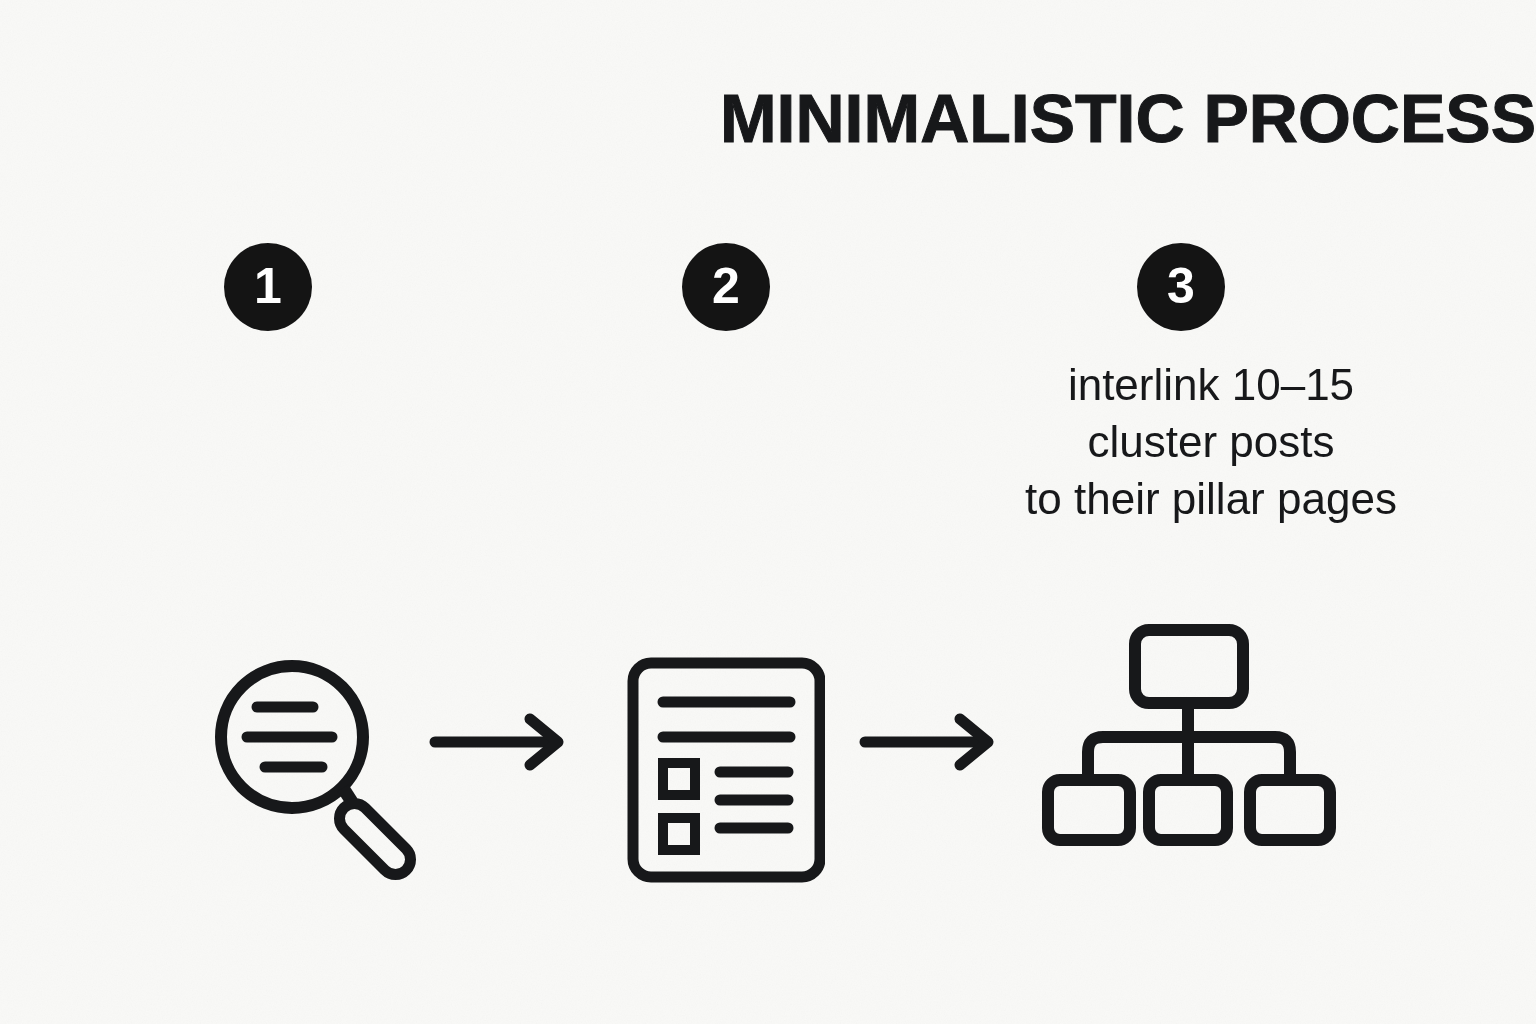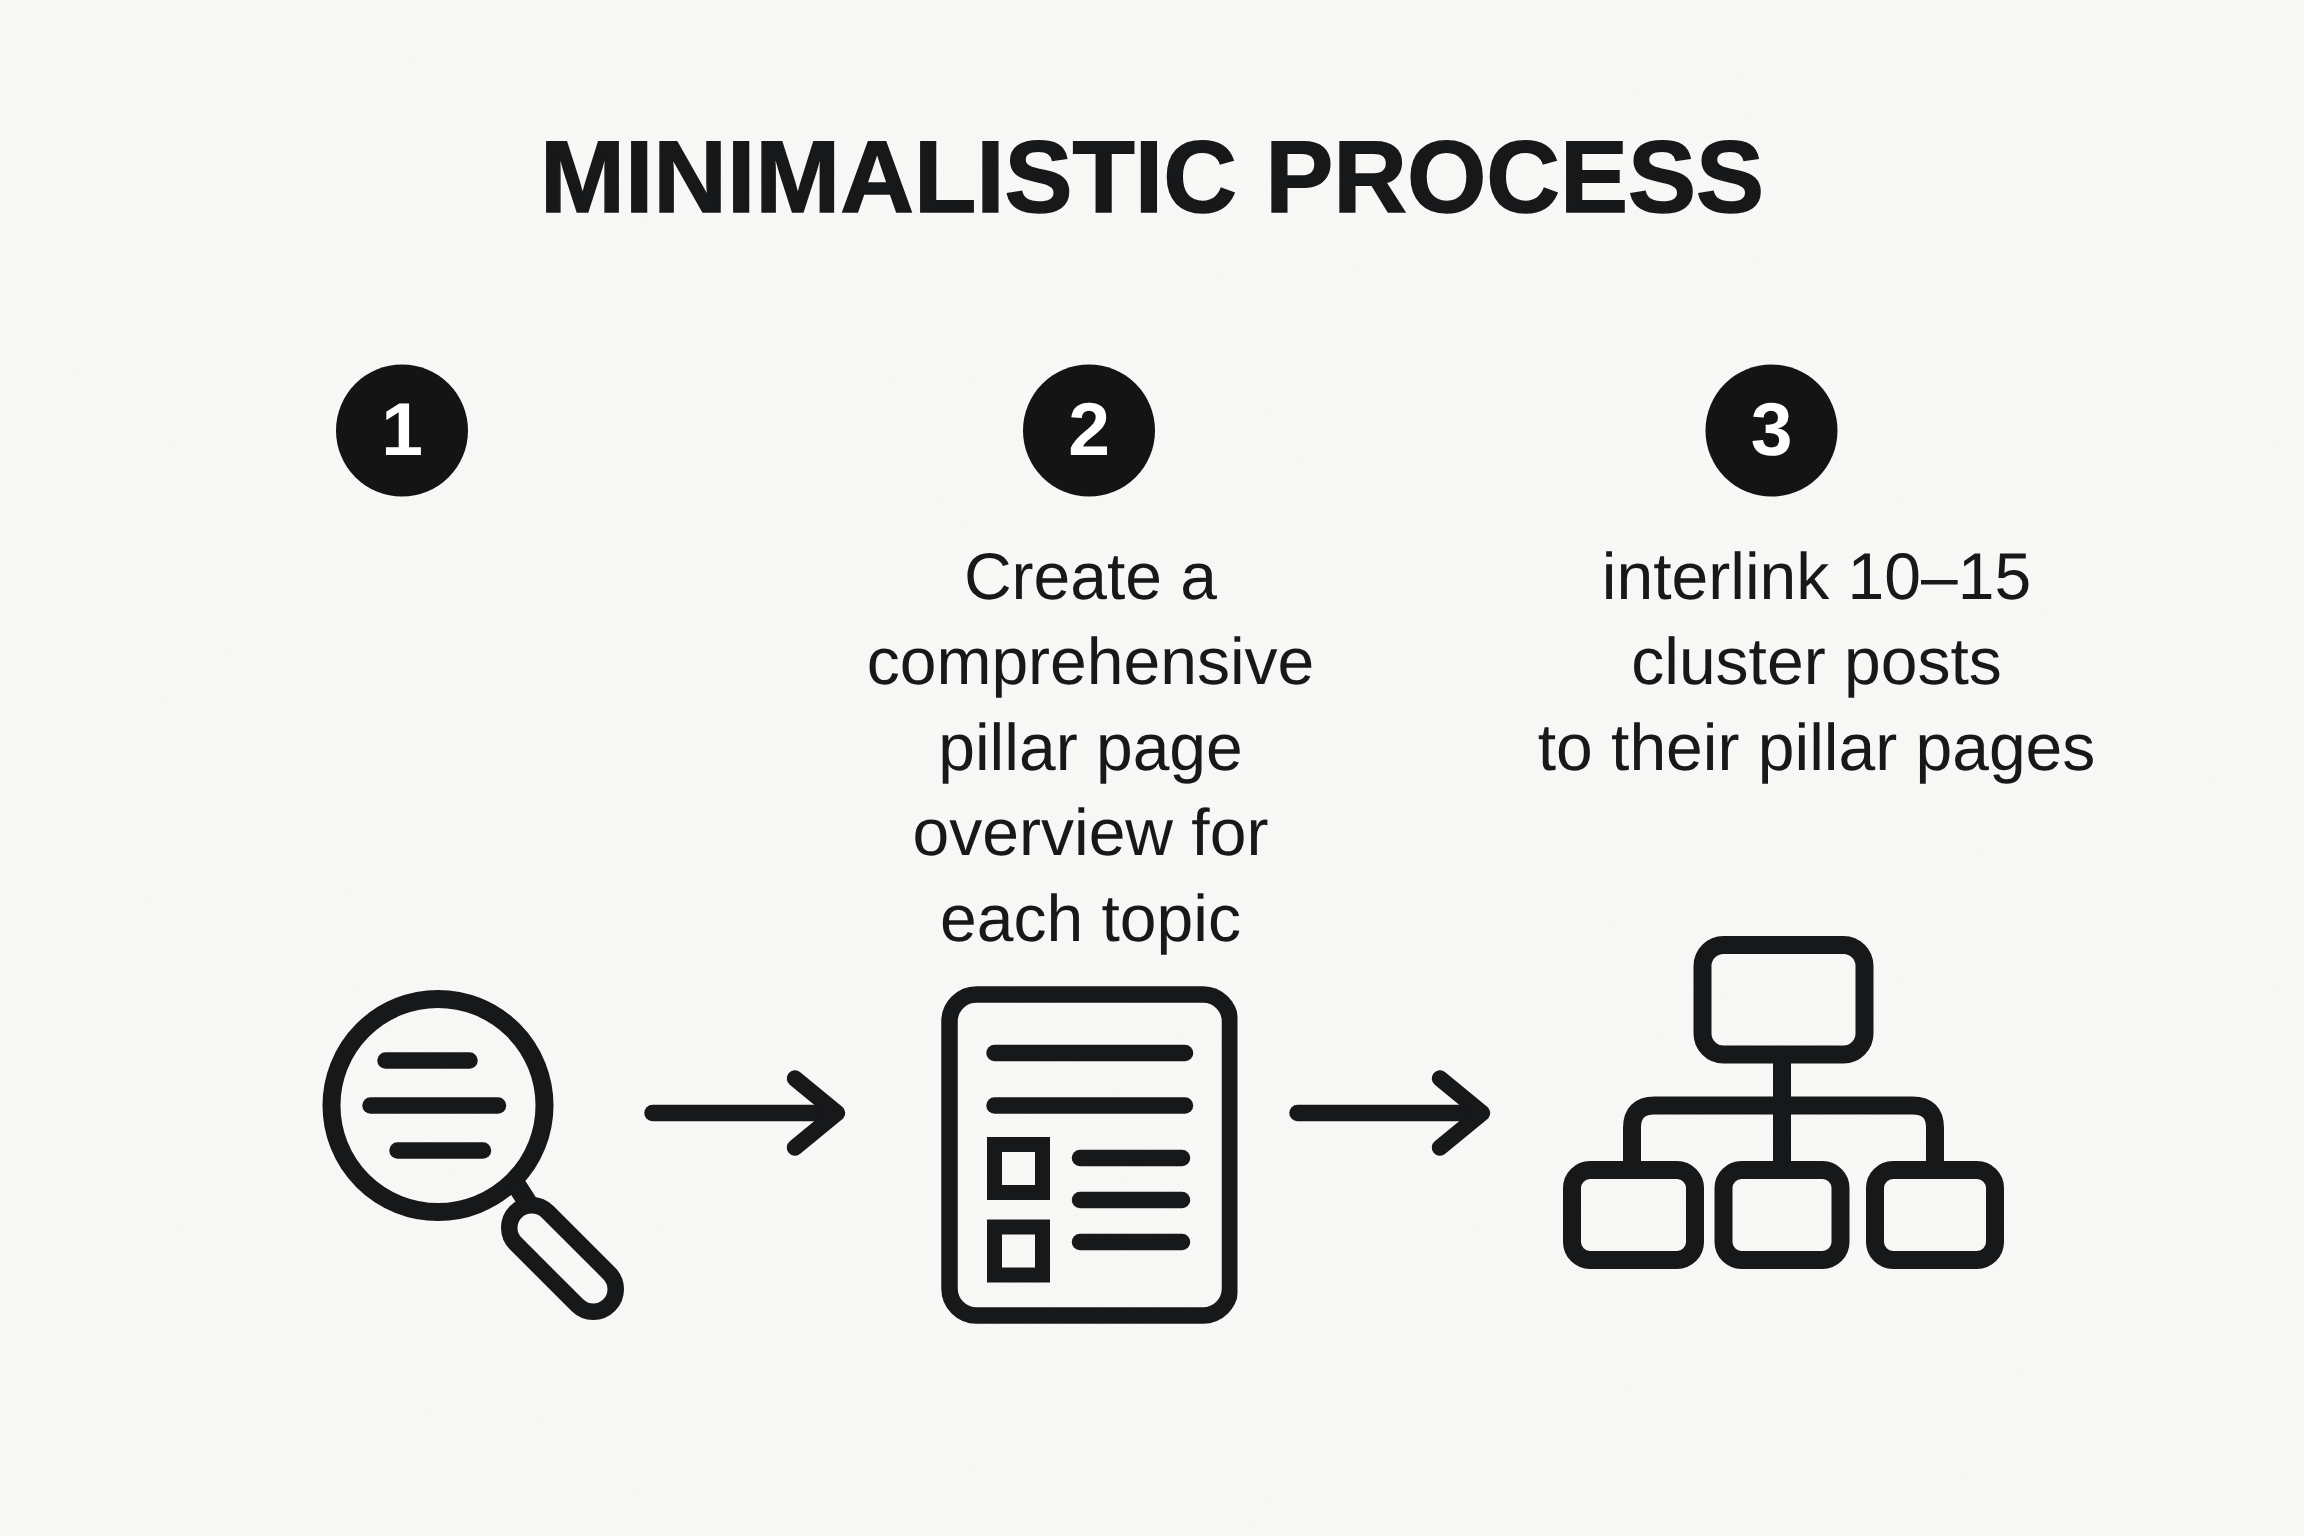--- a/index.html
+++ b/index.html
@@ -23,21 +23,21 @@
     position: absolute;
     inset: 0;
     pointer-events: none;
   }
   .title {
     position: absolute;
     top: 84px;
     left: 0;
     width: 1536px;
     margin: 0;
-    text-align: center;
+    text-align: right;
     font-size: 68px;
     line-height: 68px;
     font-weight: bold;
     letter-spacing: 0px;
     -webkit-text-stroke: 1px var(--ink, #141414);
     color: var(--ink, #141414);
   }
   .badge {
     position: absolute;
     top: 243px;
@@ -88,27 +88,20 @@
   <div class="badge" style="left:224px">
     <span>1</span>
   </div>
   <div class="badge" style="left:682px">
     <span>2</span>
   </div>
   <div class="badge" style="left:1137px">
     <span>3</span>
   </div>
 
-  <div class="step-text" style="left:507px;width:440px">
-    <div>Create a</div>
-    <div>comprehensive</div>
-    <div>pillar page</div>
-    <div>overview for</div>
-    <div>each topic</div>
-  </div>
   <div class="step-text" style="left:981px;width:460px">
     <div>interlink 10–15</div>
     <div>cluster posts</div>
     <div>to their pillar pages</div>
   </div>
 
   <svg class="icon" style="left:200px;top:650px" width="230" height="240" viewBox="0 0 230 240" aria-hidden="true">
     <g stroke="currentColor" fill="none">
       <circle cx="92" cy="87" r="71" stroke-width="12"></circle>
       <path d="M 57 57 H 113" stroke-width="11" stroke-linecap="round"></path>

